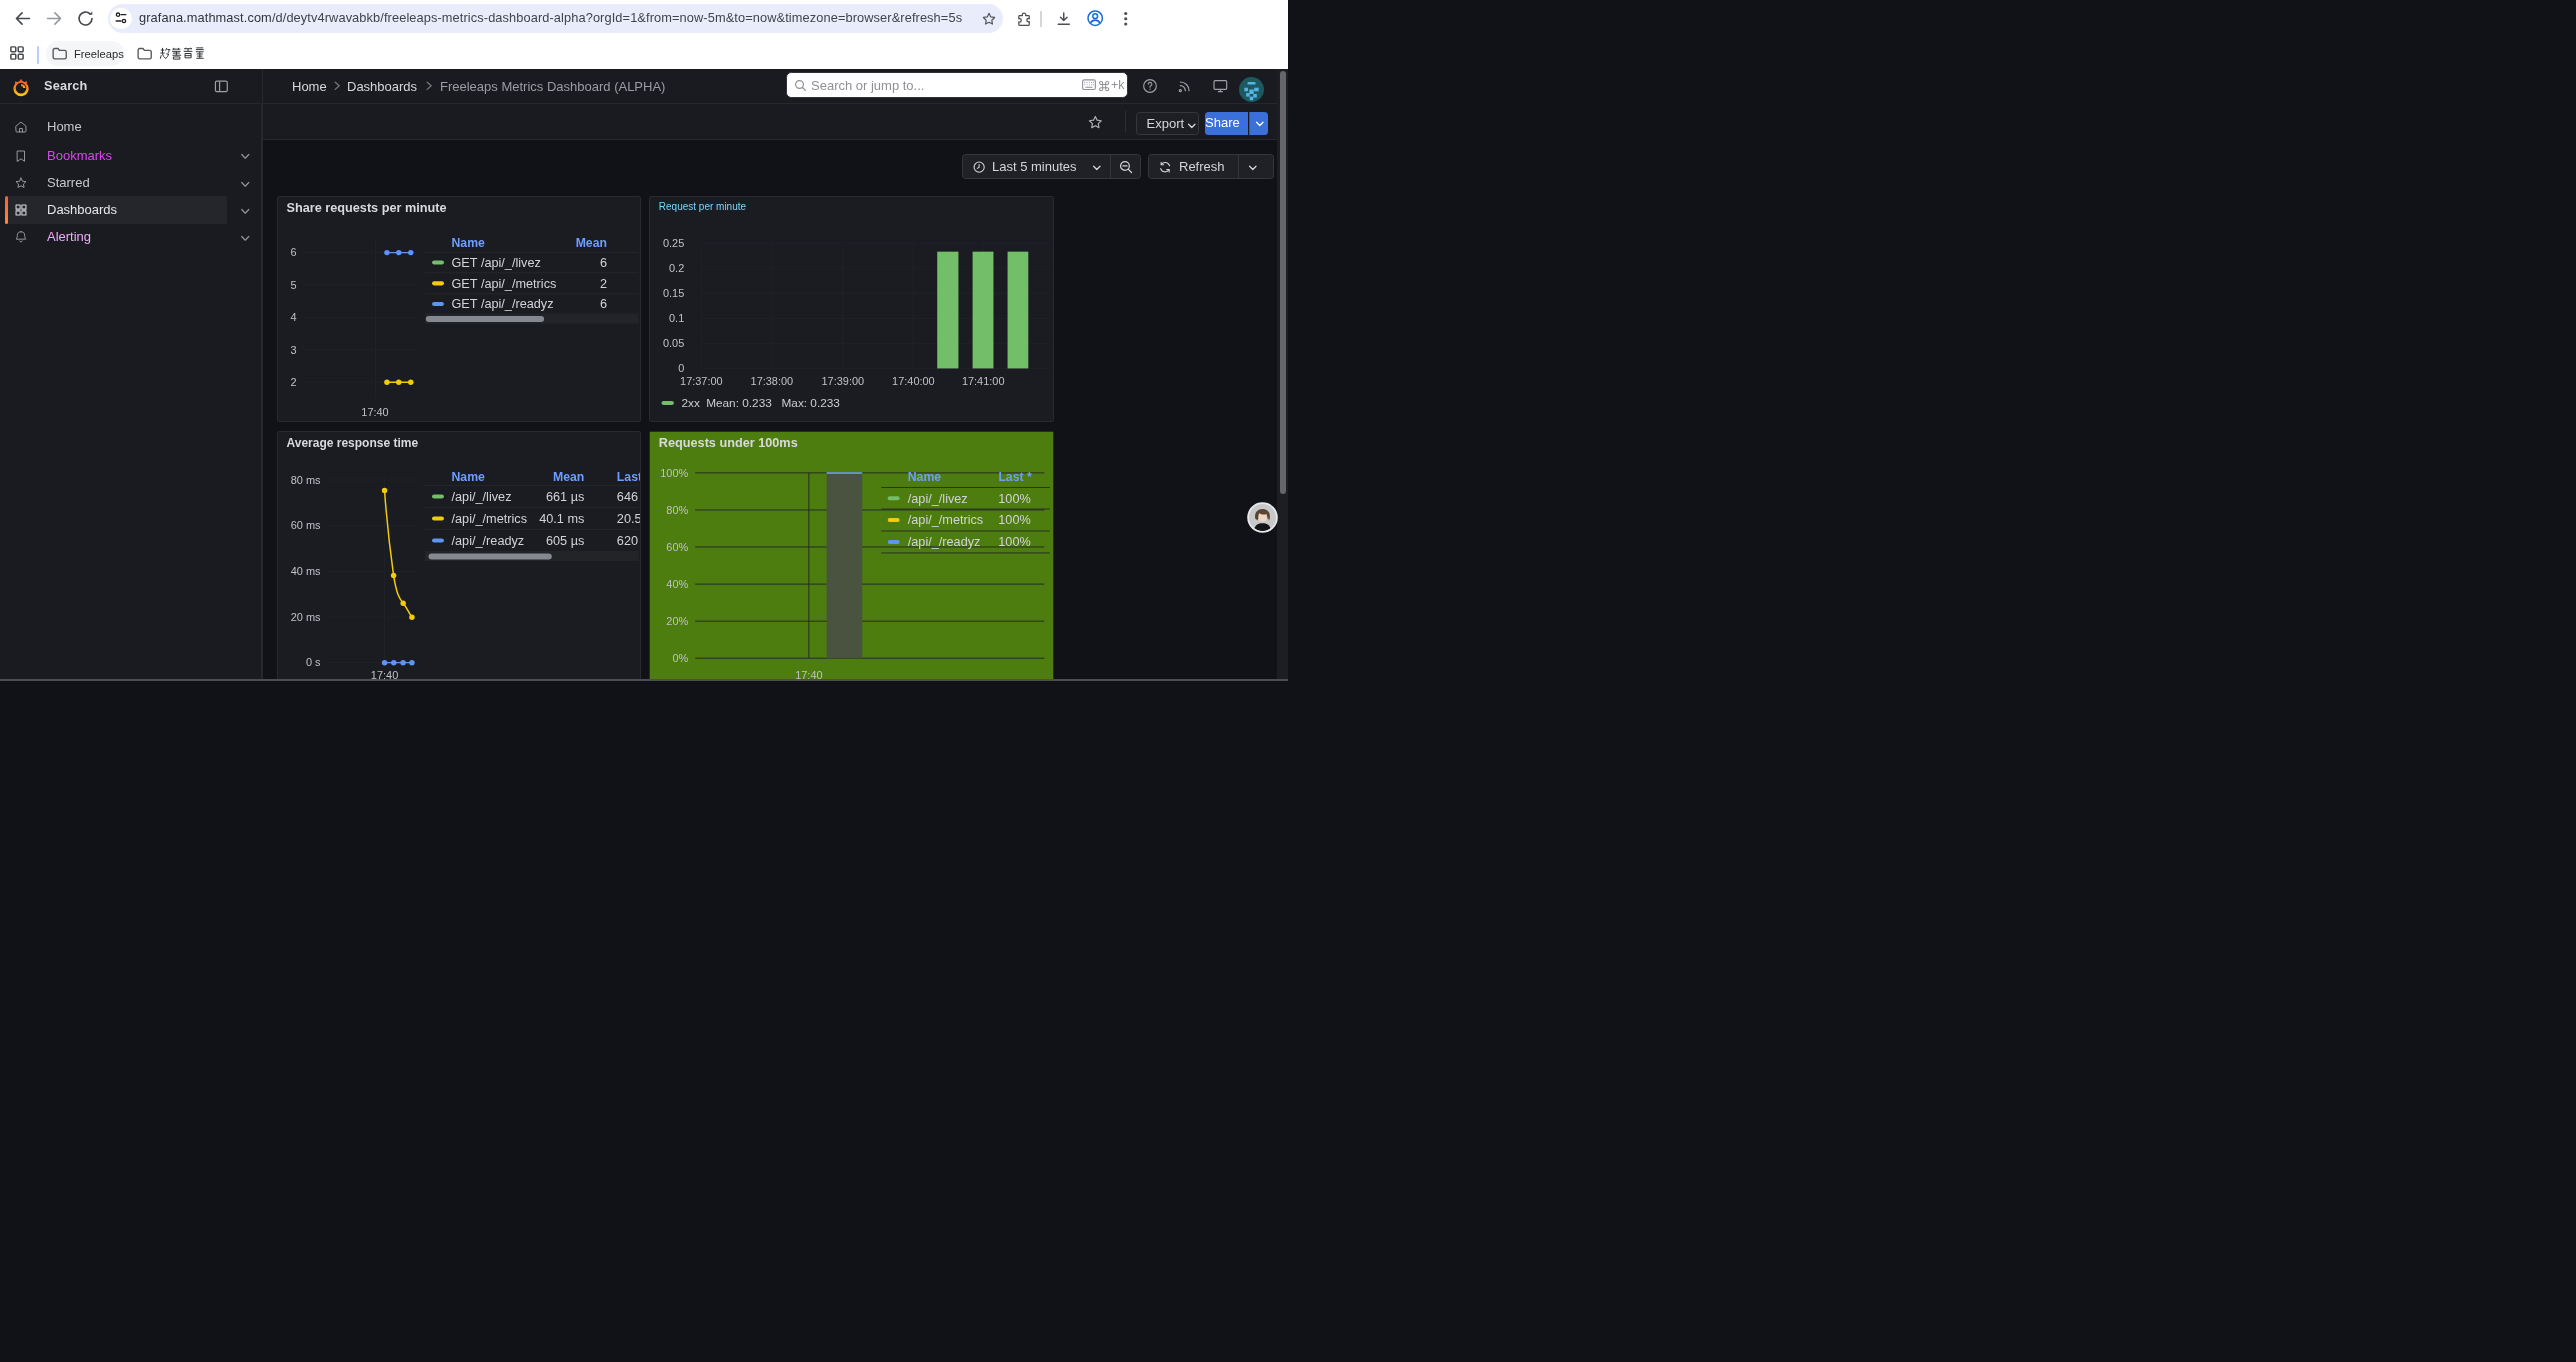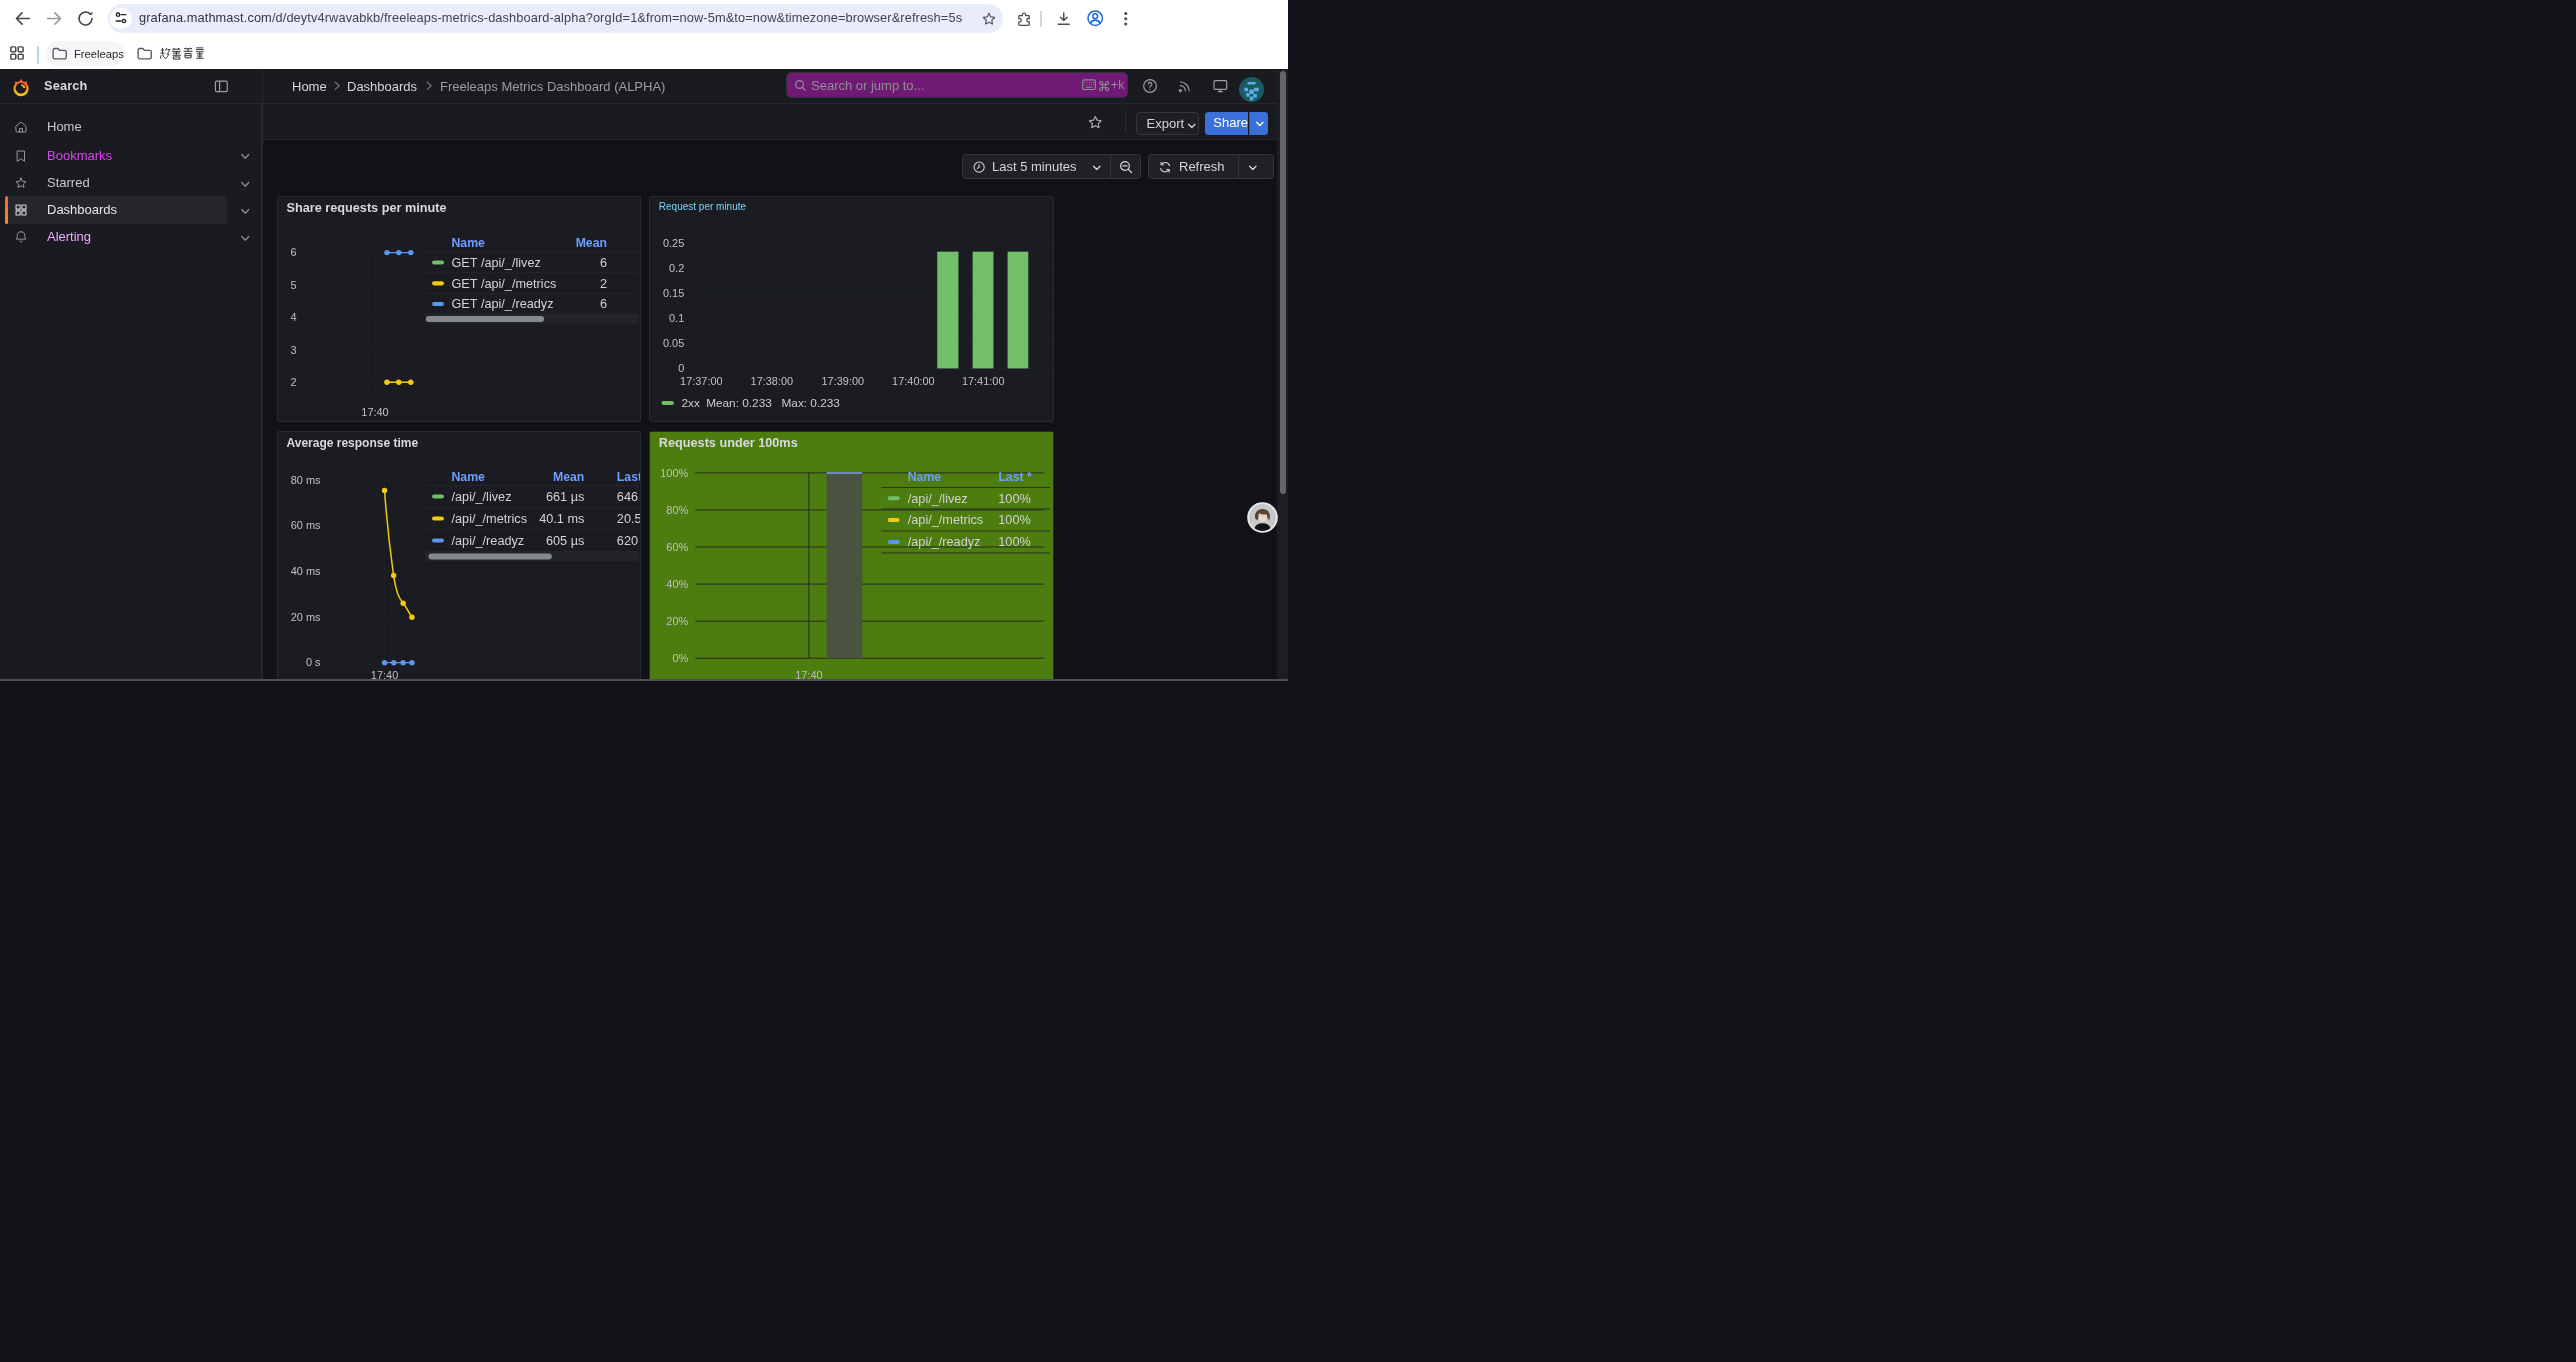--- a/index.html
+++ b/index.html
@@ -109,21 +109,21 @@
   <div class="ab" style="left:292px;top:9.6px;font-size:13px;color:#d6d7db;white-space:nowrap">Home</div>
   <svg class="ab" style="left:332px;top:12.3px" width="9.6" height="9.6" viewBox="0 0 12 12">
         <path d="M4 1.5 9 6 4 10.5" stroke="#73767d" stroke-width="1.6" fill="none" stroke-linecap="round" stroke-linejoin="round"></path>
       </svg>
   <div class="ab" style="left:347px;top:9.6px;font-size:13px;color:#d6d7db;white-space:nowrap">Dashboards</div>
   <svg class="ab" style="left:424px;top:12.3px" width="9.6" height="9.6" viewBox="0 0 12 12">
         <path d="M4 1.5 9 6 4 10.5" stroke="#73767d" stroke-width="1.6" fill="none" stroke-linecap="round" stroke-linejoin="round"></path>
       </svg>
   <div class="ab" style="left:440px;top:9.6px;font-size:13px;color:#9b9da4;white-space:nowrap">Freeleaps Metrics Dashboard (ALPHA)</div>
 
-  <div class="ab" style="left:786px;top:3.2px;width:342px;height:25.4px;background:#701a75;border:0.9px solid #303238;border-radius:5.3px">
+  <div class="ab" style="left:786px;top:3.2px;width:342px;height:25.4px;background:#ffffff;border:0.9px solid #303238;border-radius:5.3px">
     <svg class="ab" style="left:7px;top:5.7px" width="13" height="13" viewBox="0 0 16 16">
           <circle cx="6.8" cy="6.8" r="4.8" stroke="#8e9096" stroke-width="1.5" fill="none"></circle>
           <path d="M10.4 10.4 14 14" stroke="#8e9096" stroke-width="1.5" stroke-linecap="round"></path>
         </svg>
     <div class="ab" style="left:24px;top:4.8px;font-size:13px;color:#8e9096">Search or jump to...</div>
     <svg class="ab" style="left:295px;top:6.1px" width="14" height="11.4" viewBox="0 0 18 14">
           <rect x="0.8" y="0.8" width="16.4" height="12.4" rx="2" stroke="#8e9096" stroke-width="1.4" fill="none"></rect>
           <path d="M3.5 4h.01M6.5 4h.01M9.5 4h.01M12.5 4h.01M14.8 4h.01M3.5 7h.01M6.5 7h.01M9.5 7h.01M12.5 7h.01M14.8 7h.01M5 10.3h8" stroke="#8e9096" stroke-width="1.4" stroke-linecap="round"></path>
         </svg>
     <svg class="ab" style="left:311px;top:6.6px" width="12.3" height="12.3" viewBox="0 0 24 24">
@@ -166,21 +166,21 @@
         <path d="M12 3.5l2.6 5.4 5.9.8-4.3 4.1 1 5.8-5.2-2.8-5.2 2.8 1-5.8L3.5 9.7l5.9-.8z" stroke="#aeb0b5" stroke-width="1.7" fill="none" stroke-linejoin="round"></path>
       </svg>
   <div class="ab" style="left:863px;top:7px;width:0.9px;height:21px;background:#2c2e34"></div>
   <div class="ab" style="left:874px;top:7.5px;width:63px;height:23px;background:#1d1f25;border:0.9px solid #35373d;border-radius:3.5px">
     <div class="ab" style="left:9.6px;top:3.5px;font-size:13px;color:#d4d5da">Export</div>
     <svg class="ab" style="left:50px;top:8px" width="9.6" height="9.6" viewBox="0 0 12 12">
           <path d="M2 4l4 4.2L10 4" stroke="#d4d5da" stroke-width="1.6" fill="none" stroke-linecap="round" stroke-linejoin="round"></path>
         </svg>
   </div>
   <div class="ab" style="left:943px;top:7.5px;width:43px;height:23px;background:#3b6fd9;border-radius:3.5px 0 0 3.5px">
-    <div class="ab" style="left:0;top:3.5px;width:43px;text-align:right;font-size:13px;font-weight:normal;color:#ffffff">Share</div>
+    <div class="ab" style="left:0;top:3.5px;width:43px;text-align:left;font-size:13px;font-weight:normal;color:#ffffff">Share</div>
   </div>
   <div class="ab" style="left:987px;top:7.5px;width:19px;height:23px;background:#3b6fd9;border-radius:0 3.5px 3.5px 0;border-left:0.9px solid #2b57b8">
     <svg class="ab" style="left:5.3px;top:7px" width="9.6" height="9.6" viewBox="0 0 12 12">
           <path d="M2 4l4 4.2L10 4" stroke="#fff" stroke-width="1.6" fill="none" stroke-linecap="round" stroke-linejoin="round"></path>
         </svg>
   </div>
 </div>
 
 <div class="ab" style="left:0;top:104px;width:262px;height:577px;background:#1a1b20;border-right:0.9px solid #26282e">
 

